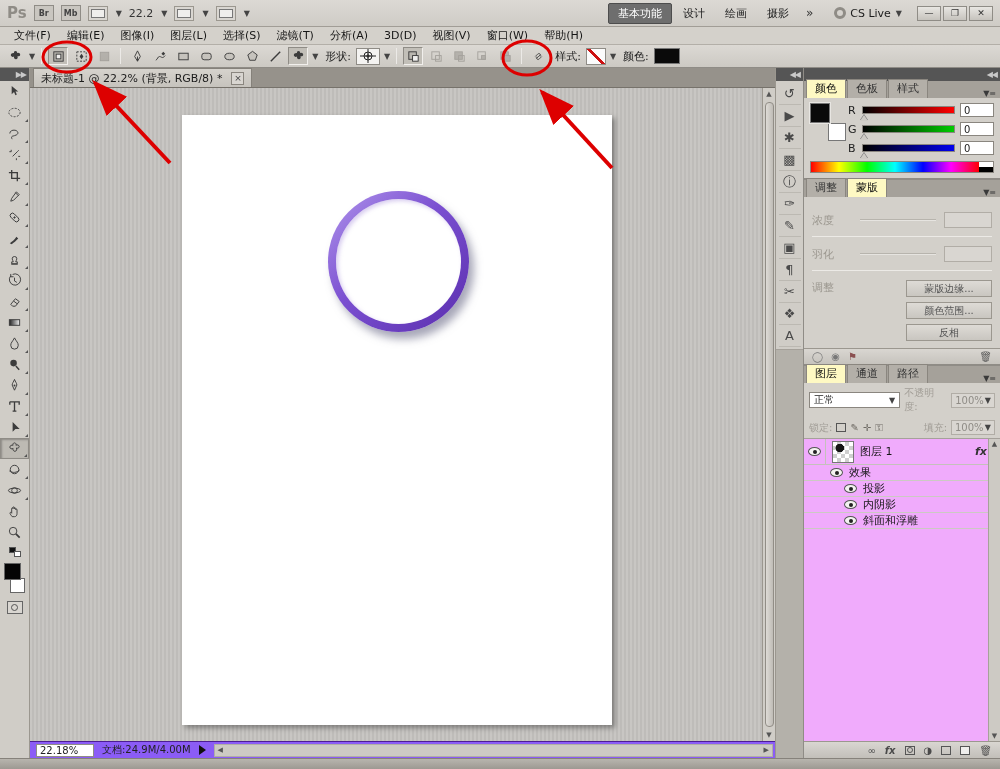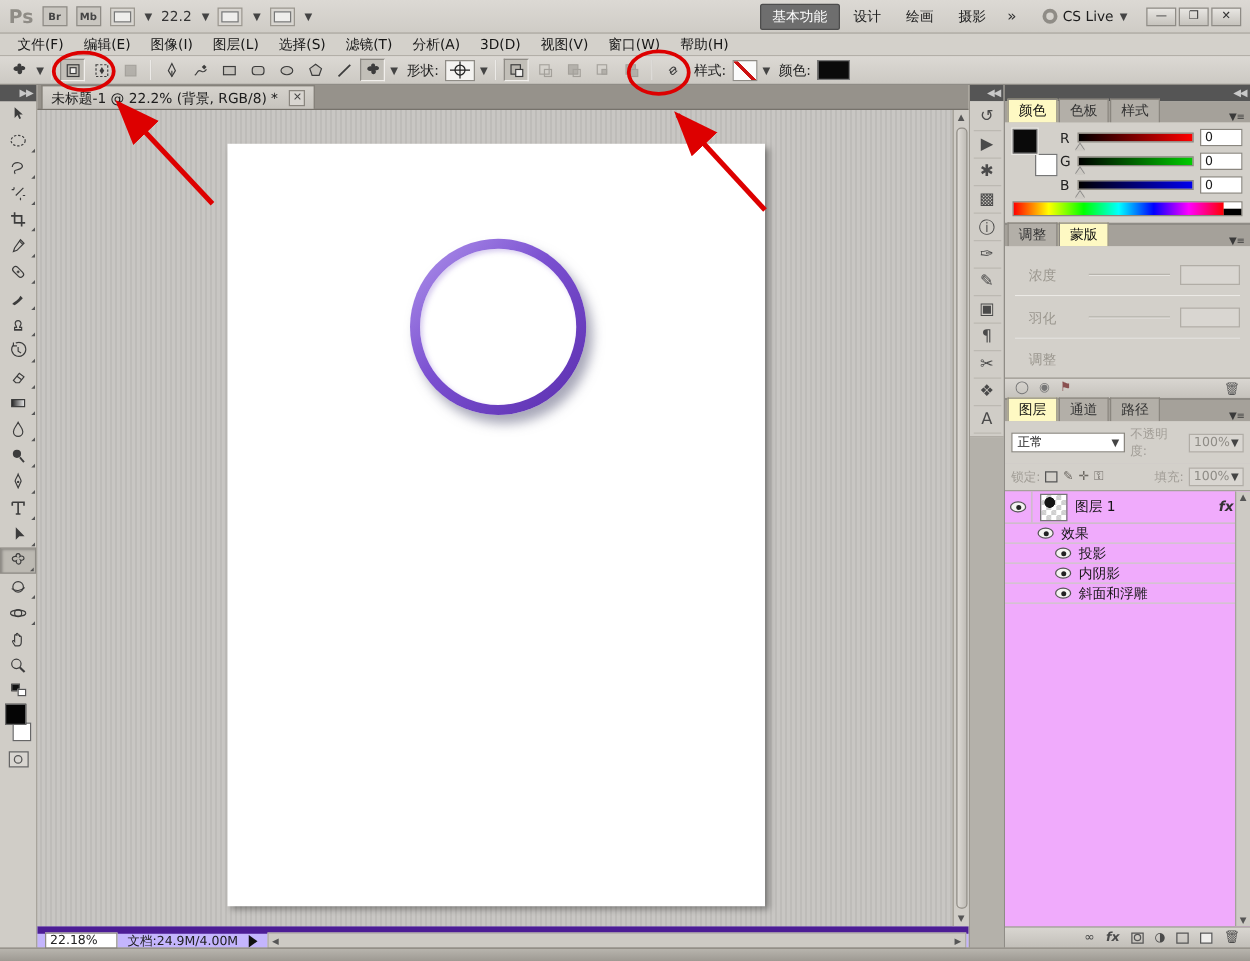--- a/index.html
+++ b/index.html
@@ -86,21 +86,21 @@
         box-shadow:5px 7px 9px rgba(95,95,125,.55);}
   .ring .hole{position:absolute;left:8px;top:8px;width:125px;height:125px;border-radius:50%;background:#fff;
         box-shadow:inset 2px 2px 4px rgba(140,110,210,.35);}
   .vscroll{position:absolute;right:0;top:0;bottom:0;width:13px;background:#d0cdc7;border-left:1px solid #9b978f;
            display:flex;flex-direction:column;align-items:center;font-size:7px;color:#555;}
   .vscroll .thumb{flex:1;width:9px;margin:2px 0;background:linear-gradient(90deg,#dedbd6,#bfbcb6);
                   border:1px solid #918d86;border-radius:4px;}
   .sb-arrow{padding:2px 0;}
 
   
-  .status-bar{height:17px;background:#c4b5fd;border-top:6px solid #4c1d95;display:flex;align-items:center;
+  .status-bar{height:17px;background:#8b5cf6;border-top:1px solid #4c1d95;display:flex;align-items:center;
               gap:8px;padding-left:6px;font-size:10px;color:#222;}
   .zoom-box{width:58px;height:13px;background:#fff;border:1px solid #8f8c86;padding:0 3px;line-height:12px;}
   .status-play{width:0;height:0;border-top:5px solid transparent;border-bottom:5px solid transparent;
                border-left:7px solid #111;}
   .hscroll{flex:1;height:13px;margin-right:2px;border:1px solid #b1ada6;background:#cdcac4;
            display:flex;align-items:center;justify-content:space-between;font-size:7px;color:#555;padding:0 3px;}
 
   
   .dock{width:28px;background:#cdcac4;border-left:1px solid #9b978f;display:flex;flex-direction:column;}
   .dock-icons{display:flex;flex-direction:column;align-items:center;background:#d0cdc7;padding:2px 0;border-bottom:1px solid #a5a19a;}
@@ -142,21 +142,21 @@
 
   
   .masks-body{padding:6px 8px 0;}
   .mask-title-row{display:flex;align-items:center;gap:8px;}
   .mask-thumb{width:38px;height:38px;background:#fff;border:1px solid #8a867f;flex:none;}
   .mask-title{font-style:italic;font-weight:bold;color:#222;flex:1;}
   .mask-mini-btn{width:18px;height:15px;border:1px solid #9b978f;background:#d9d6d1;
                  display:flex;align-items:center;justify-content:center;margin-left:3px;}
   .mask-mini-btn i{width:8px;height:8px;border:1px solid #555;display:block;}
   .mask-mini-btn i.circ{border-radius:50%;}
-  .mask-row{display:flex;align-items:center;margin-top:9px;color:#9b978f;margin-left:11px;}
+  .mask-row{display:flex;align-items:center;margin-top:9px;color:#9b978f;}
   .mask-row .lbl{width:40px;}
   .mask-row .slider-line{flex:1;height:2px;background:#b7b4ad;margin:0 8px;border-bottom:1px solid #e6e4e0;}
   .mask-field{width:48px;height:16px;border:1px solid #b1ada6;background:#d9d6d1;}
   .mask-div{height:1px;background:#b7b4ad;border-bottom:1px solid #eceae6;margin:8px 0 0;}
   .mask-btn-col{display:flex;flex-direction:column;gap:5px;align-items:flex-end;flex:1;}
   .mask-btn{width:86px;height:17px;border:1px solid #9b978f;background:linear-gradient(#dedbd6,#c9c6c0);
             color:#555;font-size:10px;text-align:center;line-height:15px;}
   .panel-footer{height:16px;margin-top:7px;border-top:1px solid #9b978f;background:linear-gradient(#d9d6d1,#c6c3bd);
                 display:flex;align-items:center;gap:8px;padding:0 8px;color:#777;font-size:10px;}
   .panel-footer .right{margin-left:auto;color:#555;}
@@ -661,20 +661,25 @@
           </div>
           <div class="mask-div"></div>
           <div class="mask-row">
             <span class="lbl">羽化</span>
             <span class="slider-line"></span>
             <span class="mask-field"></span>
           </div>
           <div class="mask-div"></div>
           <div class="mask-row" style="align-items:flex-start;">
             <span class="lbl">调整</span>
+            <span class="mask-btn-col">
+              <span class="mask-btn">蒙版边缘...</span>
+              <span class="mask-btn">颜色范围...</span>
+              <span class="mask-btn">反相</span>
+            </span>
           </div>
         </div>
         <div class="panel-footer">
           <span>◯</span>
           <span>◉</span>
           <span style="color:#8a5050;">⚑</span>
           <span class="right">🗑</span>
         </div>
       </div>
     </div>

